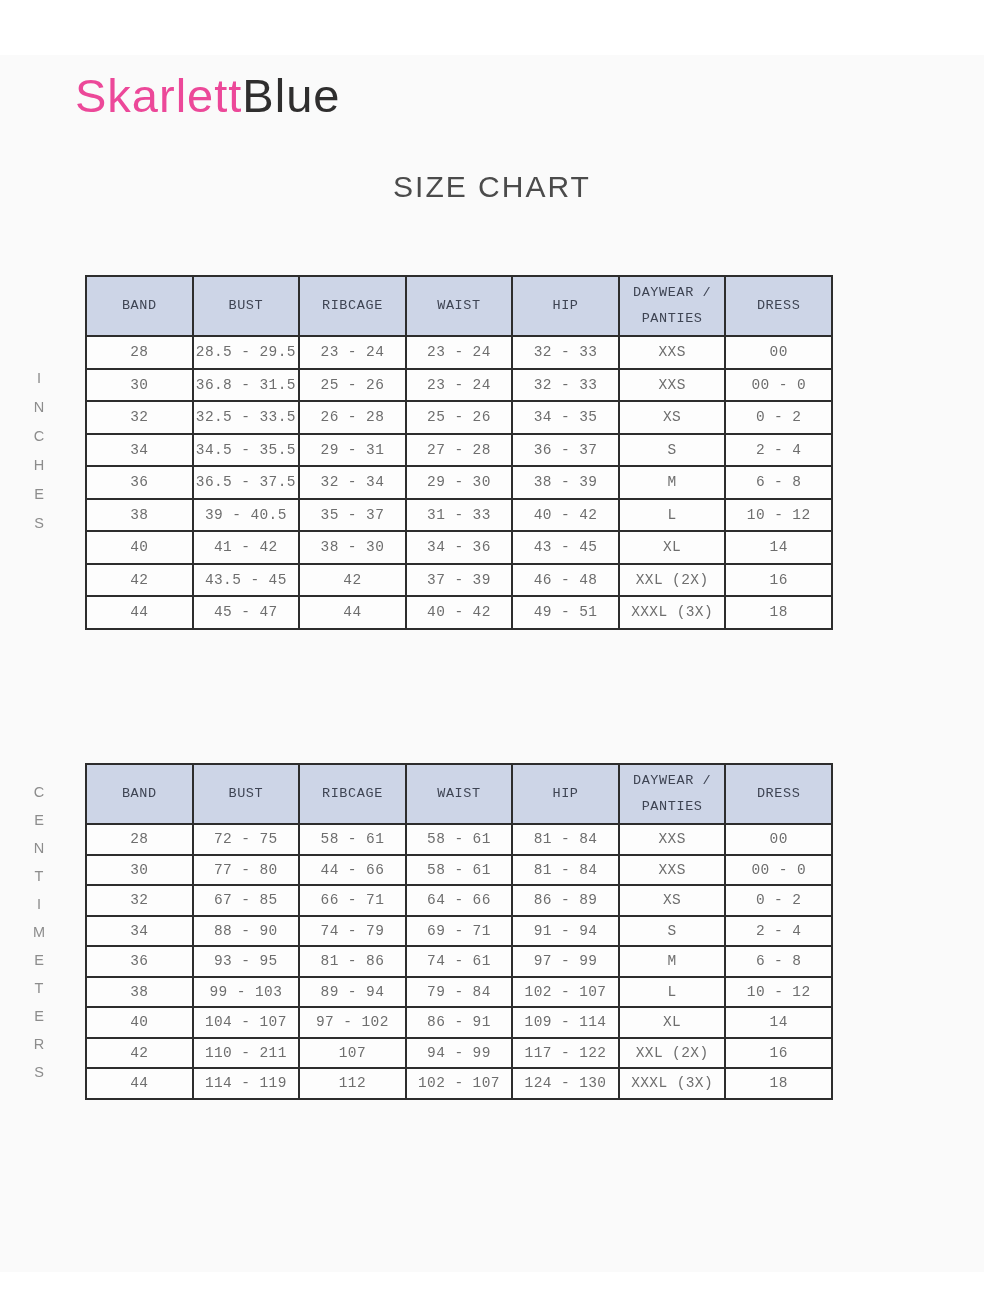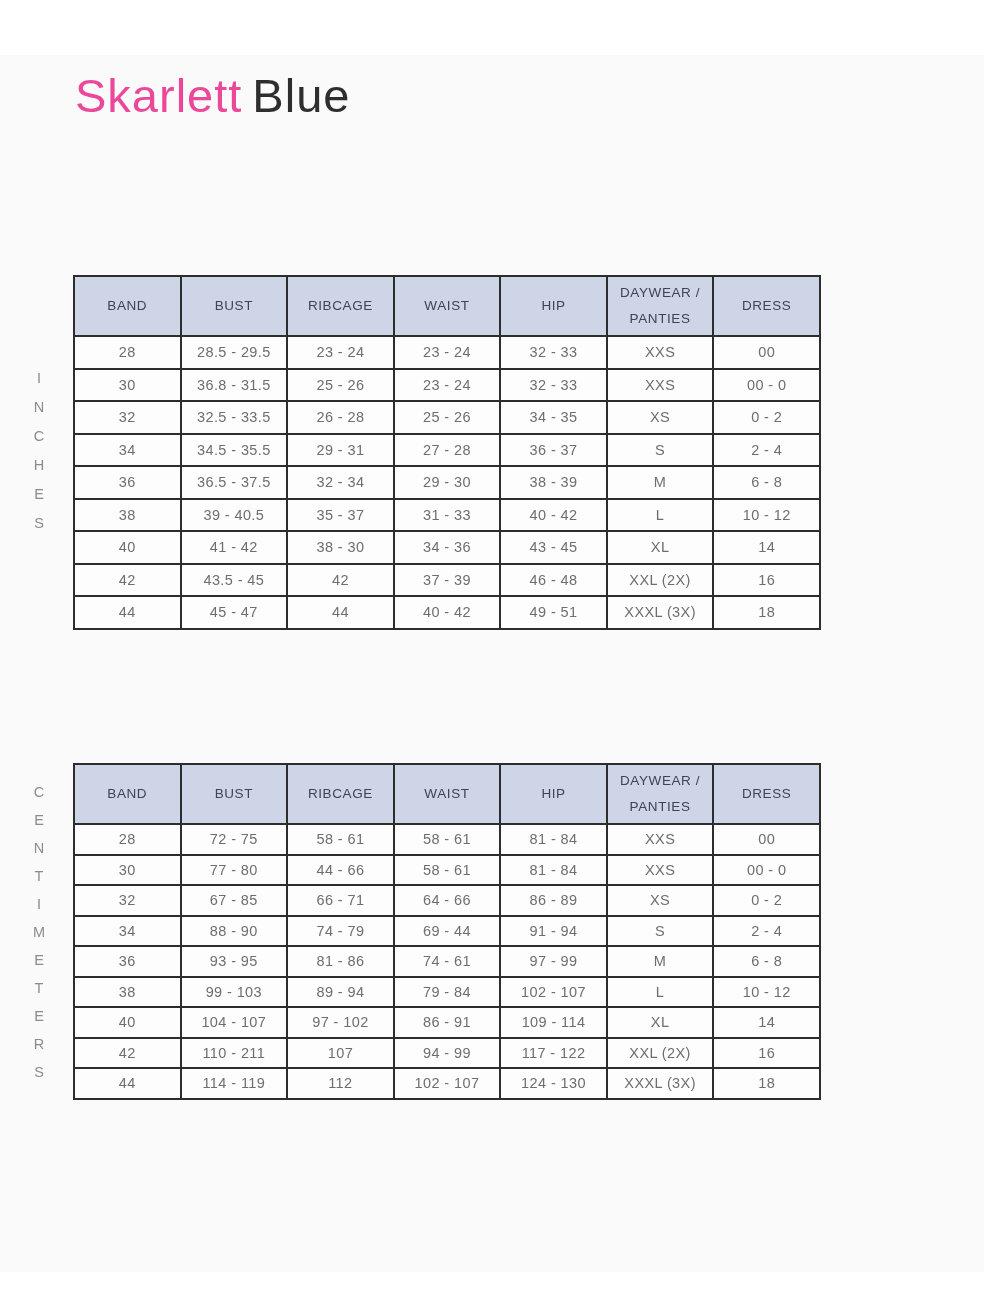--- a/index.html
+++ b/index.html
@@ -14,31 +14,32 @@
   .content-bg {
     position: absolute; left: 0; top: 55px; width: 984px; height: 1217px;
     background: #fafafa;
   }
   .logo {
     position: absolute; left: 75px; top: 68px;
     font-size: 47px; font-weight: 400; letter-spacing: 1px;
     white-space: nowrap;
   }
   .logo .primary { color: #ec4899; }
-  .logo .secondary { color: #2f2e2e; margin-left: 10px; }
+  .logo .secondary { color: #2f2e2e; }
   .page-title {
     position: absolute; left: 0; top: 170px; width: 984px;
     text-align: center;
     font-size: 30px; font-weight: 400; letter-spacing: 2px;
     color: #4b4b4b;
   }
   .size-table {
-    position: absolute; left: 73px; width: 748px;
+    position: absolute; left: 85px; width: 748px;
     border-collapse: collapse; table-layout: fixed;
     background: transparent;
+    font-family: Liberation Mono, monospace;
   }
   .size-table.inches { top: 275px; }
   .size-table.centimeters { top: 763px; }
   .size-table th, .size-table td {
     border: 2px solid #2d2d2d;
     text-align: center; vertical-align: middle;
     padding: 0 2px;
   }
   .size-table th {
     background: #cdd5e7;
@@ -69,20 +70,21 @@
 </head>
 <body>
 
 <div class="page">
   <div class="content-bg"></div>
 
   <div class="logo">
     <span class="primary">Skarlett</span><span class="secondary">Blue</span>
   </div>
 
+  <div class="page-title">SIZE CHART</div>
 
   <div class="vlabel inches">
       <div class="vletter">I</div>
       <div class="vletter">N</div>
       <div class="vletter">C</div>
       <div class="vletter">H</div>
       <div class="vletter">E</div>
       <div class="vletter">S</div>
     </div>
   <table class="size-table inches">
@@ -234,21 +236,21 @@
           <td>66 - 71</td>
           <td>64 - 66</td>
           <td>86 - 89</td>
           <td>XS</td>
           <td>0 - 2</td>
         </tr>
         <tr>
           <td>34</td>
           <td>88 - 90</td>
           <td>74 - 79</td>
-          <td>69 - 44</td>
+          <td>69 - 71</td>
           <td>91 - 94</td>
           <td>S</td>
           <td>2 - 4</td>
         </tr>
         <tr>
           <td>36</td>
           <td>93 - 95</td>
           <td>81 - 86</td>
           <td>74 - 61</td>
           <td>97 - 99</td>

